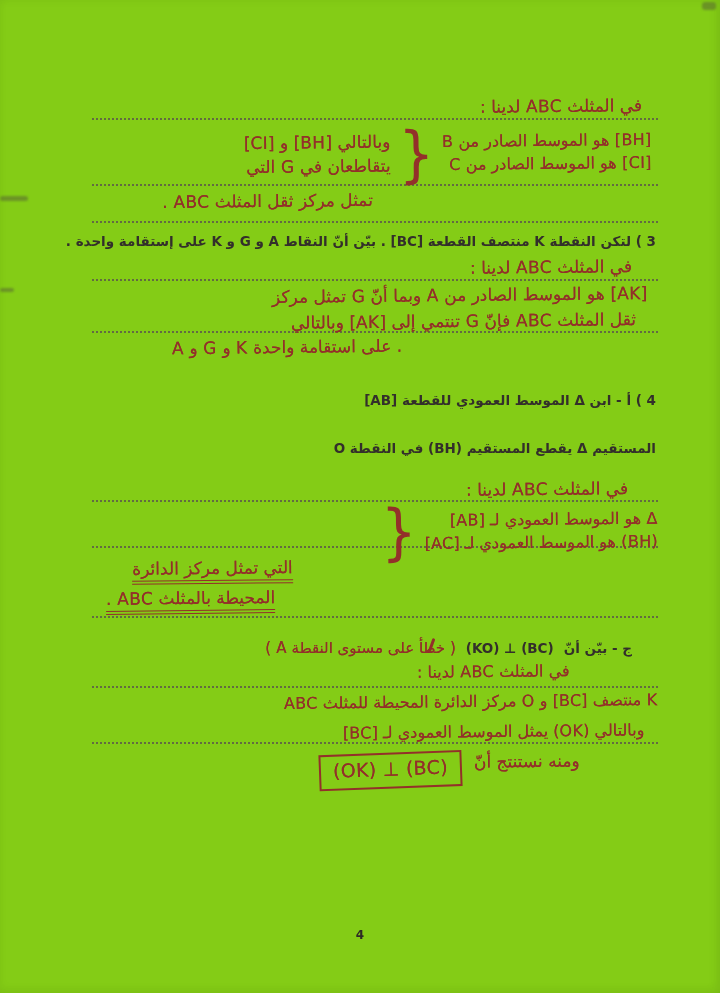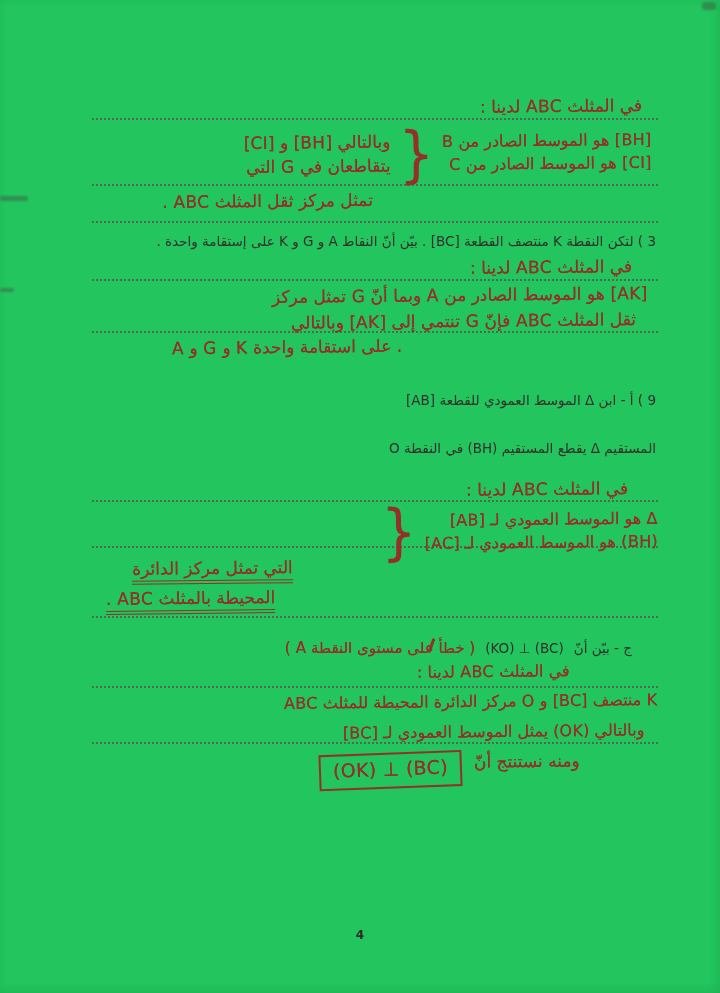--- a/index.html
+++ b/index.html
@@ -1,25 +1,25 @@
 <!DOCTYPE html>
 <html lang="ar"><head>
 <meta charset="utf-8">
 <style>
   html,body{margin:0;padding:0;background:#d8d6d2;}
   .page{
     position:relative;width:720px;height:993px;margin:0 auto;
-    background:#22c55e;overflow:hidden;
+    background:#84cc16;overflow:hidden;
     font-family:"DejaVu Sans",sans-serif;
     box-shadow:inset -4px 0 10px rgba(0,0,0,.05), inset 0 -4px 10px rgba(0,0,0,.04);
   }
   .abs{position:absolute;}
   
   .printed{
-    color:#332f2b;font-weight:400;font-size:13.5px;line-height:1.5;
+    color:#332f2b;font-weight:700;font-size:13.5px;line-height:1.5;
     direction:rtl;white-space:nowrap;z-index:2;text-align:right;
   }
   
   .hw{
     color:#93302a;font-size:17px;line-height:1.25;direction:rtl;
     white-space:nowrap;letter-spacing:.3px;z-index:2;
     text-shadow:0 0 .5px currentColor;
   }
   .hw-block{transform:rotate(-.6deg);}
   .ltr{direction:ltr;unicode-bidi:isolate;}
@@ -74,21 +74,21 @@
 
   <div class="abs printed" style="top:231px;right:64px;">3 ) لتكن النقطة K منتصف القطعة [BC] . بيّن أنّ النقاط A و G و K على إستقامة واحدة .</div>
 
   <div class="abs hw hw-block" style="top:257px;right:88px;">في المثلث ABC لدينا :</div>
   <div class="abs dots" style="top:279px;left:92px;width:566px;"></div>
   <div class="abs hw hw-block" style="top:285px;right:72px;">[AK] هو الموسط الصادر من A وبما أنّ G تمثل مركز</div>
   <div class="abs hw hw-block" style="top:311px;right:84px;">ثقل المثلث ABC فإنّ G تنتمي إلى [AK] وبالتالي</div>
   <div class="abs dots" style="top:331px;left:92px;width:566px;"></div>
   <div class="abs hw hw-block ltr" style="top:337px;left:92px;width:390px;text-align:center;">A و G و K على استقامة واحدة .</div>
 
-  <div class="abs printed" style="top:390px;right:64px;">9 ) أ - ابن Δ الموسط العمودي للقطعة [AB]</div>
+  <div class="abs printed" style="top:390px;right:64px;">4 ) أ - ابن Δ الموسط العمودي للقطعة [AB]</div>
   <div class="abs printed" style="top:438px;right:64px;">المستقيم Δ يقطع المستقيم (BH) في النقطة O</div>
 
   <div class="abs hw hw-block" style="top:479px;right:92px;">في المثلث ABC لدينا :</div>
   <div class="abs dots" style="top:500px;left:92px;width:566px;"></div>
 
   <div class="abs case-row hw-block" style="top:506px;right:62px;">
     <div class="case-col hw" style="font-size:16px;">
       <div>Δ هو الموسط العمودي لـ [AB]</div>
       <div>(BH) هو الموسط العمودي لـ [AC]</div>
     </div>

